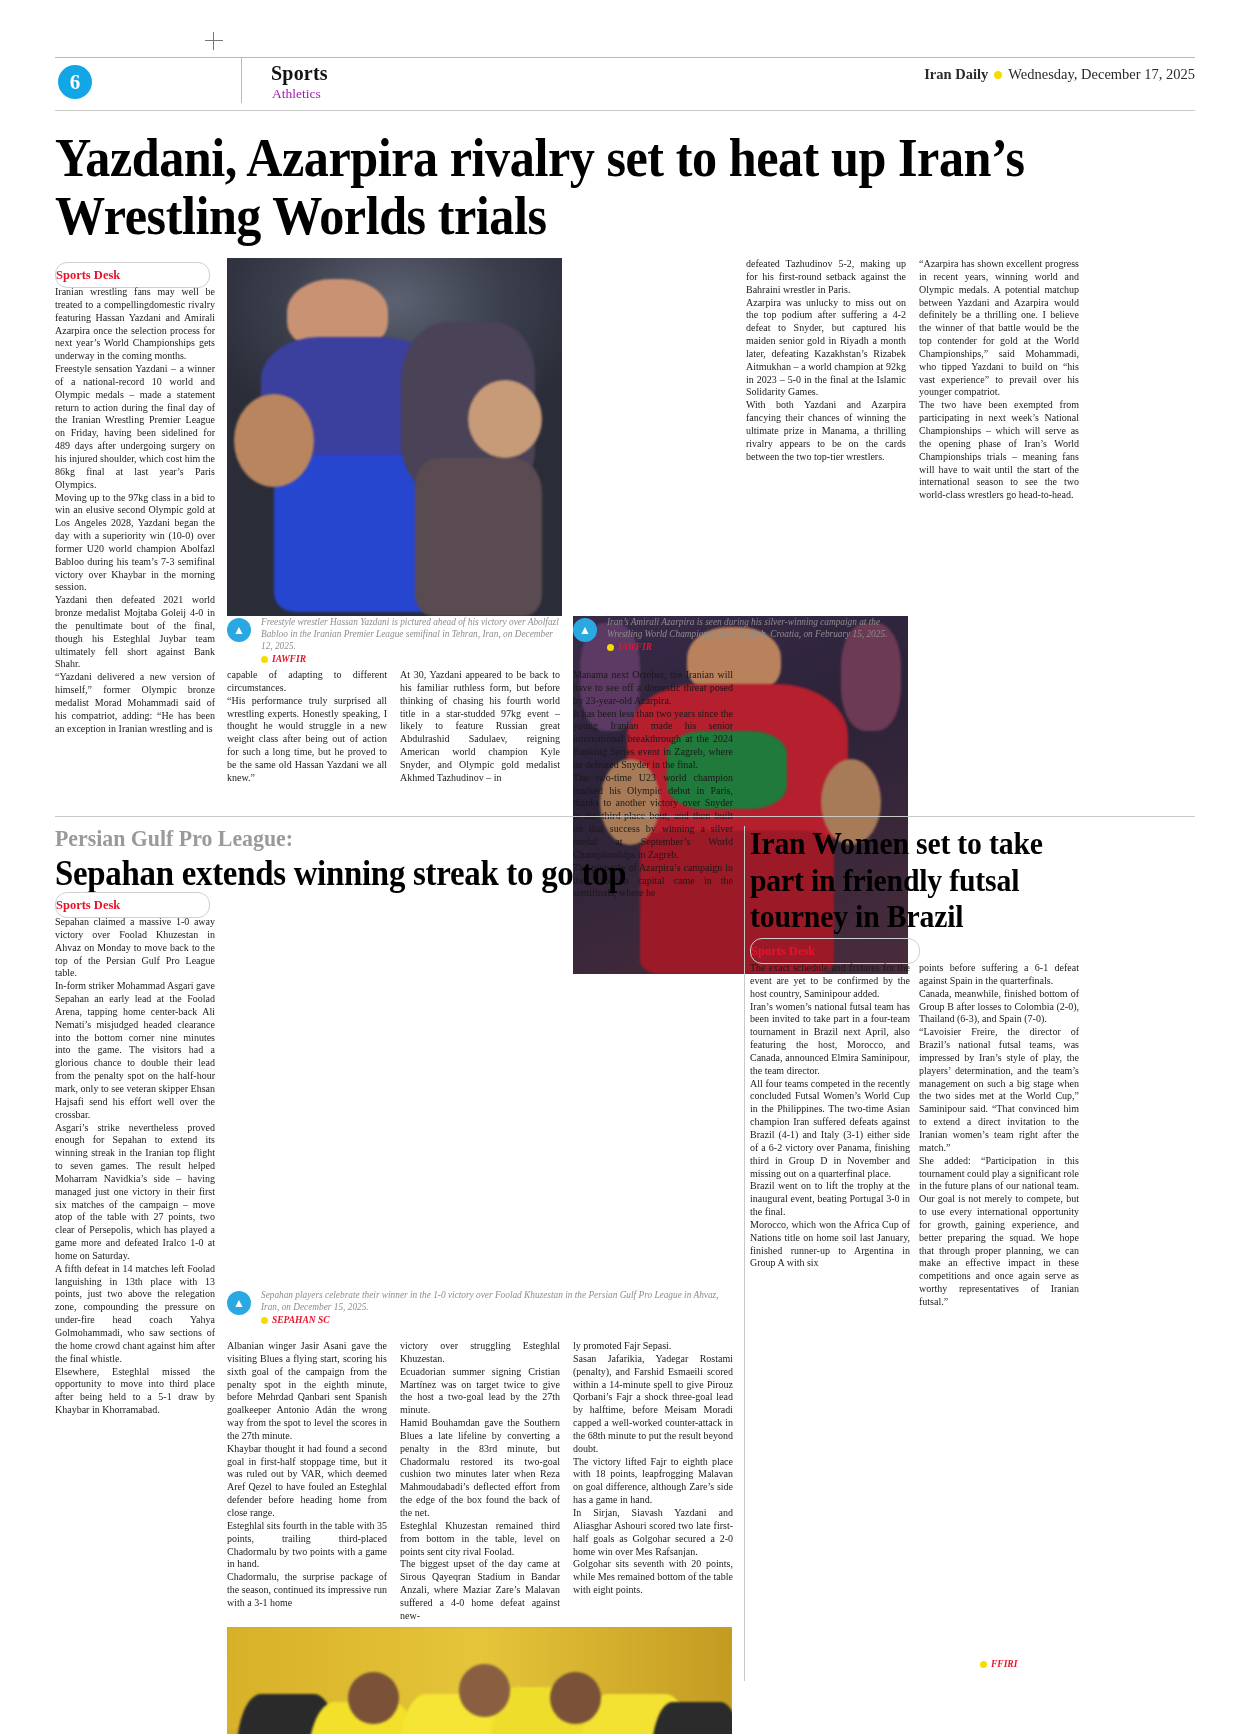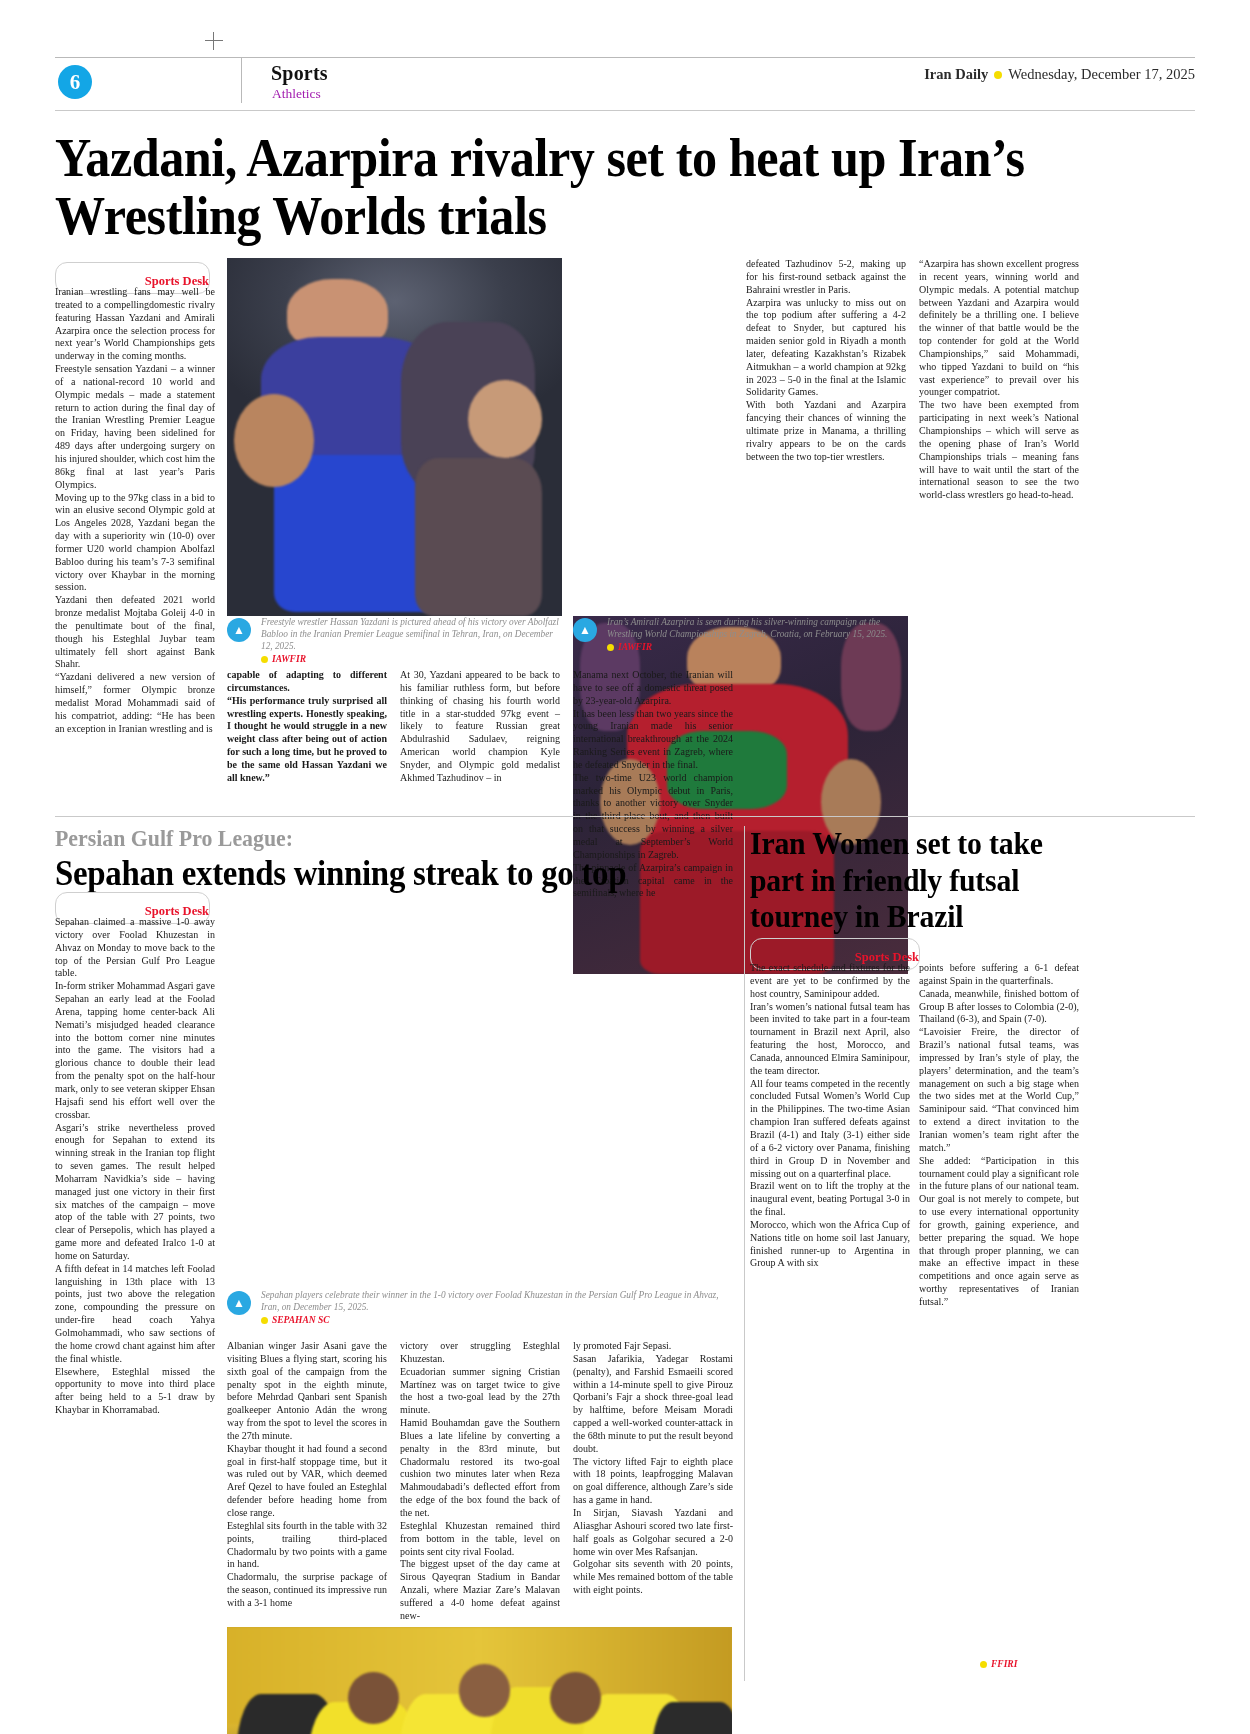--- a/index.html
+++ b/index.html
@@ -53,21 +53,21 @@
   }
 
   
   .col { position:absolute; font-size:10px; line-height:1.285; text-align:justify; color:#1a1a1a; }
   .col p { margin:0; }
   .col p + p { margin-top:0px; }
 
   .desk {
     border:1px solid #cfcfcf; border-radius:12px;
     color:#e8132b; font-weight:bold; font-size:12.5px;
-    text-align:right; padding:11px 0 4px;
+    text-align:left; padding:5px 0 4px;
   }
 
   
   .photo { position:absolute; overflow:hidden; }
 
   
   .cap { position:absolute; }
   .cap .arrow {
     position:absolute; left:0; top:2px;
     width:24px; height:24px; border-radius:50%;
@@ -169,21 +169,21 @@
 
   <div class="cap" style="left:573px; top:616px; width:335px;">
     <div class="arrow">▲</div>
     <div class="ctext">Iran’s Amirali Azarpira is seen during his silver-winning campaign at the Wrestling World Championships in Zagreb, Croatia, on February 15, 2025.</div>
     <div class="credit">
       <span class="cd"></span>
       <span>IAWFIR</span>
     </div>
   </div>
 
-  <div class="col" style="left:227px; top:669px; width:160px;font-weight:bold;">
+  <div class="col" style="left:227px; top:669px; width:160px;">
     <p>capable of adapting to different circumstances.</p>
     <p>“His performance truly surprised all wrestling experts. Honestly speaking, I thought he would struggle in a new weight class after being out of action for such a long time, but he proved to be the same old Hassan Yazdani we all knew.”</p>
   </div>
 
   <div class="col" style="left:400px; top:669px; width:160px;">
     <p>At 30, Yazdani appeared to be back to his familiar ruthless form, but before thinking of chasing his fourth world title in a star-studded 97kg event – likely to feature Russian great Abdulrashid Sadulaev, reigning American world champion Kyle Snyder, and Olympic gold medalist Akhmed Tazhudinov – in</p>
   </div>
 
   <div class="col" style="left:573px; top:669px; width:160px;">
     <p>Manama next October, the Iranian will have to see off a domestic threat posed by 23-year-old Azarpira.</p>
@@ -236,21 +236,21 @@
     <div class="ctext">Sepahan players celebrate their winner in the 1-0 victory over Foolad Khuzestan in the Persian Gulf Pro League in Ahvaz, Iran, on December 15, 2025.</div>
     <div class="credit">
       <span class="cd"></span>
       <span>SEPAHAN SC</span>
     </div>
   </div>
 
   <div class="col" style="left:227px; top:1340px; width:160px;">
     <p>Albanian winger Jasir Asani gave the visiting Blues a flying start, scoring his sixth goal of the campaign from the penalty spot in the eighth minute, before Mehrdad Qanbari sent Spanish goalkeeper Antonio Adán the wrong way from the spot to level the scores in the 27th minute.</p>
     <p>Khaybar thought it had found a second goal in first-half stoppage time, but it was ruled out by VAR, which deemed Aref Qezel to have fouled an Esteghlal defender before heading home from close range.</p>
-    <p>Esteghlal sits fourth in the table with 32 points, trailing third-placed Chadormalu by two points with a game in hand.</p>
+    <p>Esteghlal sits fourth in the table with 35 points, trailing third-placed Chadormalu by two points with a game in hand.</p>
     <p>Chadormalu, the surprise package of the season, continued its impressive run with a 3-1 home</p>
   </div>
   <div class="col" style="left:400px; top:1340px; width:160px;">
     <p>victory over struggling Esteghlal Khuzestan.</p>
     <p>Ecuadorian summer signing Cristian Martínez was on target twice to give the host a two-goal lead by the 27th minute.</p>
     <p>Hamid Bouhamdan gave the Southern Blues a late lifeline by converting a penalty in the 83rd minute, but Chadormalu restored its two-goal cushion two minutes later when Reza Mahmoudabadi’s deflected effort from the edge of the box found the back of the net.</p>
     <p>Esteghlal Khuzestan remained third from bottom in the table, level on points sent city rival Foolad.</p>
     <p>The biggest upset of the day came at Sirous Qayeqran Stadium in Bandar Anzali, where Maziar Zare’s Malavan suffered a 4-0 home defeat against new-</p>
   </div>
   <div class="col" style="left:573px; top:1340px; width:160px;">

